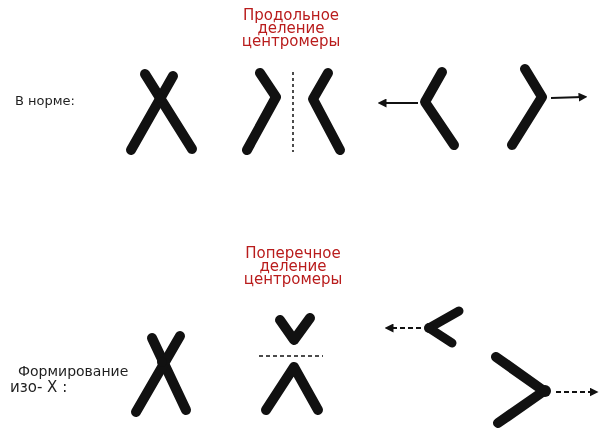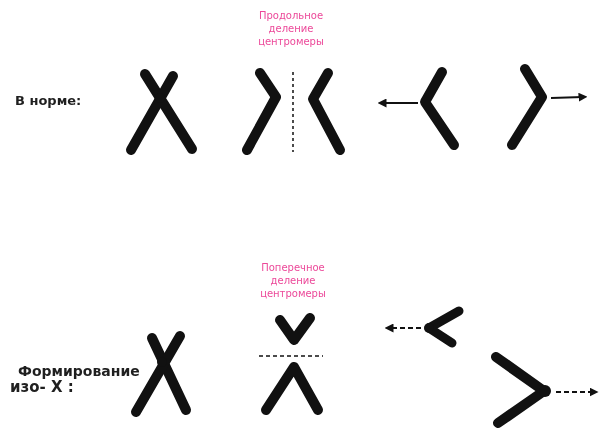--- a/index.html
+++ b/index.html
@@ -1,36 +1,36 @@
 <!DOCTYPE html>
 <html><head>
   <meta charset="utf-8">
   <style>
     html, body { margin: 0; padding: 0; background: #ffffff; }
     body { width: 600px; height: 435px; position: relative; overflow: hidden; font-family: "DejaVu Sans", sans-serif; color: #1a1a1a; }
-    .label { position: absolute; font-size: 13px; line-height: 14px; color: #1f1f1f; white-space: nowrap; font-weight: bold; }
-    .caption { position: absolute; font-size: 10px; line-height: 13px; text-align: center; color: #ec4899; }
+    .label { position: absolute; font-size: 13px; line-height: 14px; color: #1f1f1f; white-space: nowrap; }
+    .caption { position: absolute; font-size: 15px; line-height: 13px; text-align: center; color: #b91c1c; }
     .caption span { display: block; }
     svg.fig { position: absolute; left: 0; top: 0; }
   </style>
 </head>
 <body>
 
 <div class="label" style="left:15px; top:94px;">В норме:</div>
 
 <div class="caption" style="left:232px; top:9px; width:118px;">
   <span>Продольное</span>
   <span>деление</span>
   <span>центромеры</span>
 </div>
 
 <div class="label" style="left:18px; top:364px; font-size:14px;">Формирование</div>
 <div class="label" style="left:10px; top:380px; font-size:15px;">изо- X :</div>
 
-<div class="caption" style="left:234px; top:261px; width:118px;">
+<div class="caption" style="left:234px; top:247px; width:118px;">
   <span>Поперечное</span>
   <span>деление</span>
   <span>центромеры</span>
 </div>
 
 <svg class="fig" width="600" height="435" viewBox="0 0 600 435">
   <defs>
     <marker id="ah" viewBox="0 0 10 10" refX="5" refY="5" markerWidth="5" markerHeight="5" orient="auto-start-reverse">
       <path d="M0,0 L10,5 L0,10 z" fill="#111"></path>
     </marker>

